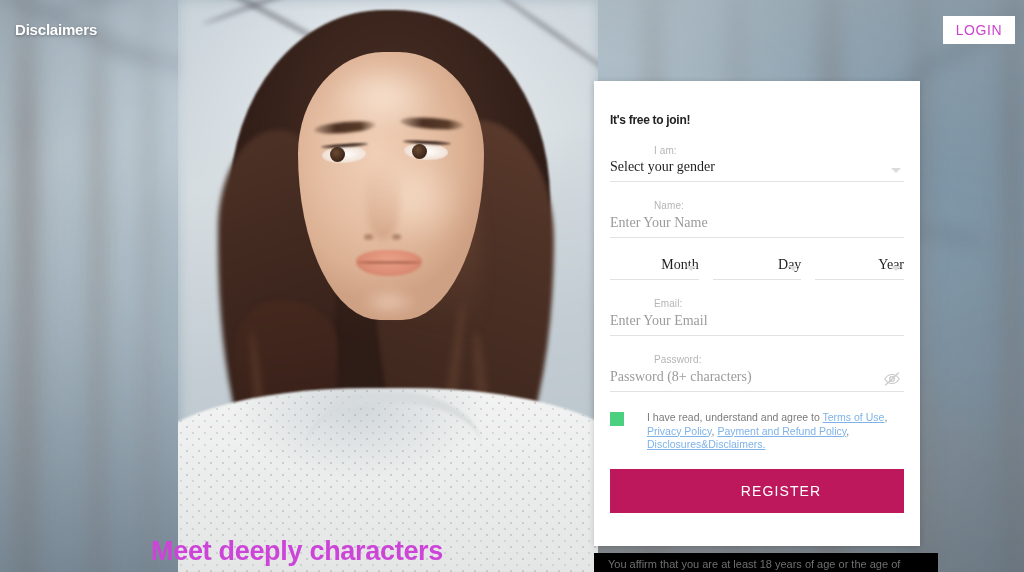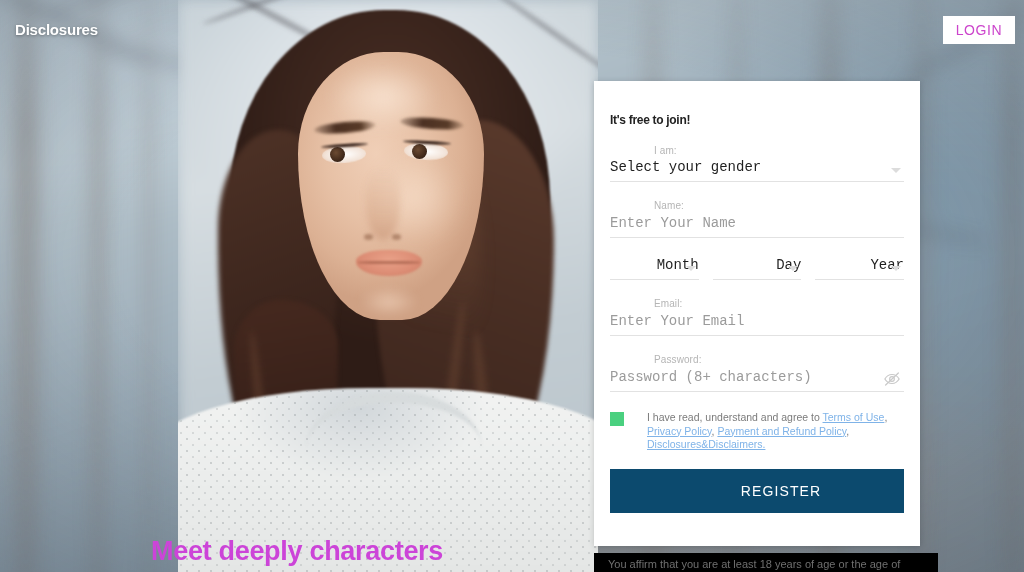--- a/index.html
+++ b/index.html
@@ -378,21 +378,21 @@
     position: relative;
   }
   .field-value {
     font-size: 14px;
     color: #9b9b9b;
     line-height: 18px;
     background: transparent;
     border: none;
     outline: none;
     width: 100%;
-    font-family: Liberation Mono, monospace;
+    font-family: Liberation Serif, serif;
     padding: 0;
   }
   .field-value.dark { color: #1f1f1f; }
   .field-value::placeholder { color: #9b9b9b; }
 
   .caret {
     position: absolute;
     right: 3px;
     bottom: 8px;
     width: 0; height: 0;
@@ -438,21 +438,21 @@
     color: #7fb3e8;
     text-decoration: underline;
   }
 
   
   .register-btn {
     display: block;
     margin-top: 17px;
     width: 294px;
     height: 44px;
-    background: #0c4a6e;
+    background: #be185d;
     border: none;
     color: #ffffff;
     font-size: 14px;
     letter-spacing: 1.1px;
     font-family: "Liberation Sans", sans-serif;
     cursor: pointer;
     padding-left: 48px;
   }
 
   
@@ -537,21 +537,21 @@
     <div class="hair-front-r"></div>
     <div class="hair-strand" style="left:268px; top:300px; width:10px; height:200px; transform:rotate(7deg);"></div>
     <div class="hair-strand" style="left:300px; top:330px; width:12px; height:180px; transform:rotate(-5deg);"></div>
     <div class="hair-strand" style="left:78px;  top:330px; width:9px;  height:170px; transform:rotate(-6deg);"></div>
 
     <div class="sweater"></div>
     <div class="knit-texture"></div>
     <div class="collar"></div>
   </div>
 
-  <div class="brand">Disclosures</div>
+  <div class="brand">Disclaimers</div>
 
   <button class="login-btn">LOGIN</button>
 
   <div class="tagline">Meet deeply characters</div>
 
   <div class="signup-card">
 
     <div class="card-title">It's free to join!</div>
 
     <div class="field">

